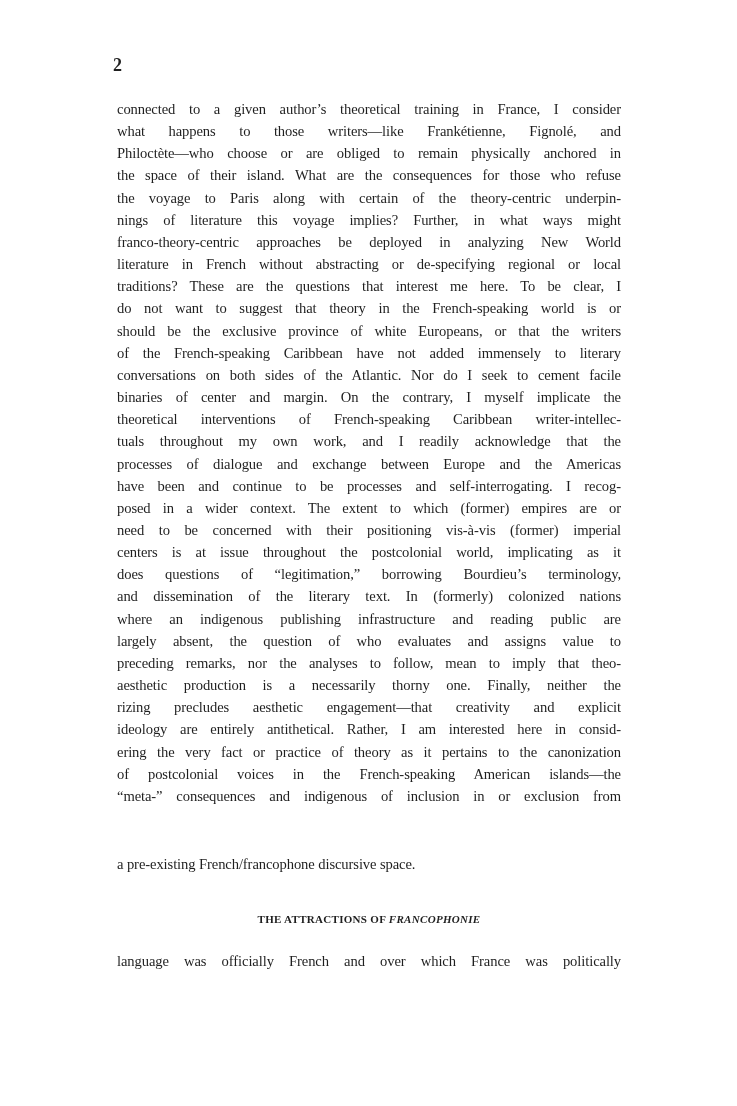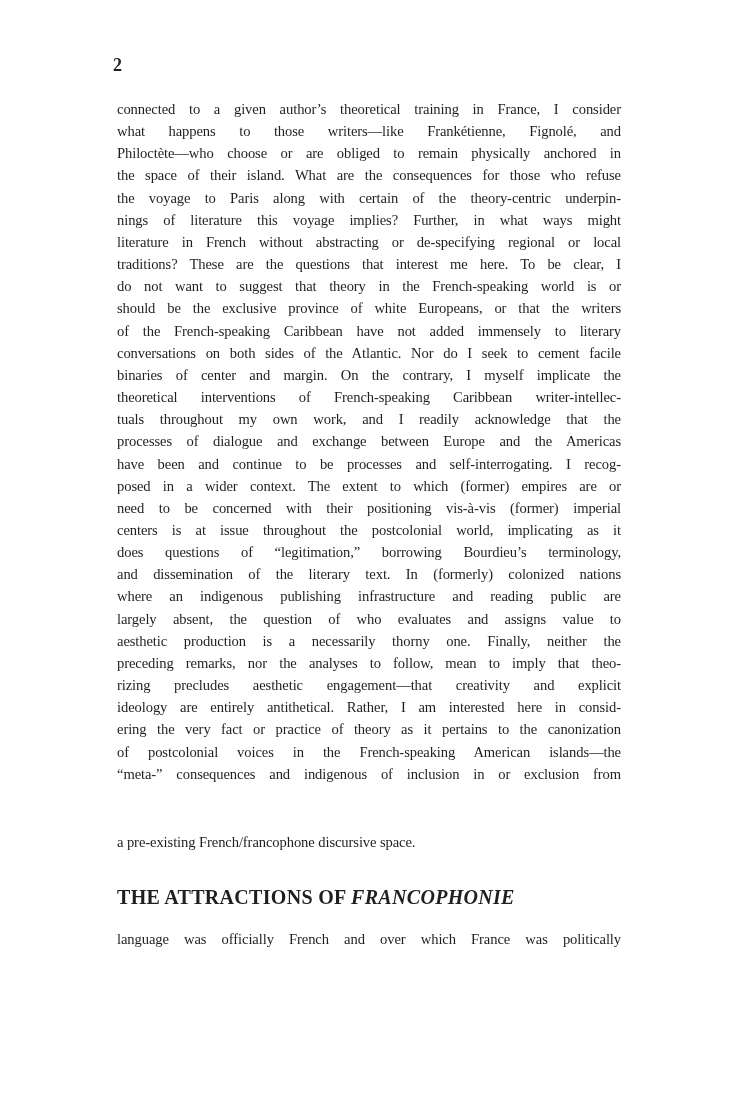--- a/index.html
+++ b/index.html
@@ -41,22 +41,22 @@
     text-align: justify;
     text-align-last: justify;
     white-space: normal;
   }
   .line.line-end {
     text-align-last: left;
     margin-top: 46px;
   }
   .section-heading {
     margin: 33px 0 0 0;
-    text-align: left;
-    font-size: 20px;
+    text-align: center;
+    font-size: 11px;
     line-height: 22px;
     font-weight: bold;
     letter-spacing: 0.3px;
   }
   .section-heading .heading-italic {
     font-style: italic;
   }
   .paragraph-2 {
     margin-top: 20px;
   }
@@ -70,40 +70,41 @@
 
   <div class="text-block">
 
     <div class="paragraph paragraph-1">
         <div class="line">connected to a given author’s theoretical training in France, I consider</div>
         <div class="line">what happens to those writers—like Frankétienne, Fignolé, and</div>
         <div class="line">Philoctète—who choose or are obliged to remain physically anchored in</div>
         <div class="line">the space of their island. What are the consequences for those who refuse</div>
         <div class="line">the voyage to Paris along with certain of the theory-centric underpin-</div>
         <div class="line">nings of literature this voyage implies? Further, in what ways might</div>
+        <div class="line">franco-theory-centric approaches be deployed in analyzing New World</div>
         <div class="line">literature in French without abstracting or de-specifying regional or local</div>
         <div class="line">traditions? These are the questions that interest me here. To be clear, I</div>
         <div class="line">do not want to suggest that theory in the French-speaking world is or</div>
         <div class="line">should be the exclusive province of white Europeans, or that the writers</div>
         <div class="line">of the French-speaking Caribbean have not added immensely to literary</div>
         <div class="line">conversations on both sides of the Atlantic. Nor do I seek to cement facile</div>
         <div class="line">binaries of center and margin. On the contrary, I myself implicate the</div>
         <div class="line">theoretical interventions of French-speaking Caribbean writer-intellec-</div>
         <div class="line">tuals throughout my own work, and I readily acknowledge that the</div>
         <div class="line">processes of dialogue and exchange between Europe and the Americas</div>
         <div class="line">have been and continue to be processes and self-interrogating. I recog-</div>
         <div class="line">posed in a wider context. The extent to which (former) empires are or</div>
         <div class="line">need to be concerned with their positioning vis-à-vis (former) imperial</div>
         <div class="line">centers is at issue throughout the postcolonial world, implicating as it</div>
         <div class="line">does questions of “legitimation,” borrowing Bourdieu’s terminology,</div>
         <div class="line">and dissemination of the literary text. In (formerly) colonized nations</div>
         <div class="line">where an indigenous publishing infrastructure and reading public are</div>
         <div class="line">largely absent, the question of who evaluates and assigns value to</div>
+        <div class="line">preceding remarks, nor the analyses to follow, mean to imply that theo-</div>
         <div class="line">aesthetic production is a necessarily thorny one. Finally, neither the</div>
-        <div class="line">preceding remarks, nor the analyses to follow, mean to imply that theo-</div>
         <div class="line">rizing precludes aesthetic engagement—that creativity and explicit</div>
         <div class="line">ideology are entirely antithetical. Rather, I am interested here in consid-</div>
         <div class="line">ering the very fact or practice of theory as it pertains to the canonization</div>
         <div class="line">of postcolonial voices in the French-speaking American islands—the</div>
         <div class="line">“meta-” consequences and indigenous of inclusion in or exclusion from</div>
         <div class="line line-end">a pre-existing French/francophone discursive space.</div>
       </div>
 
     <h2 class="section-heading">
       <span class="heading-regular">THE ATTRACTIONS OF </span><span class="heading-italic">FRANCOPHONIE</span>

